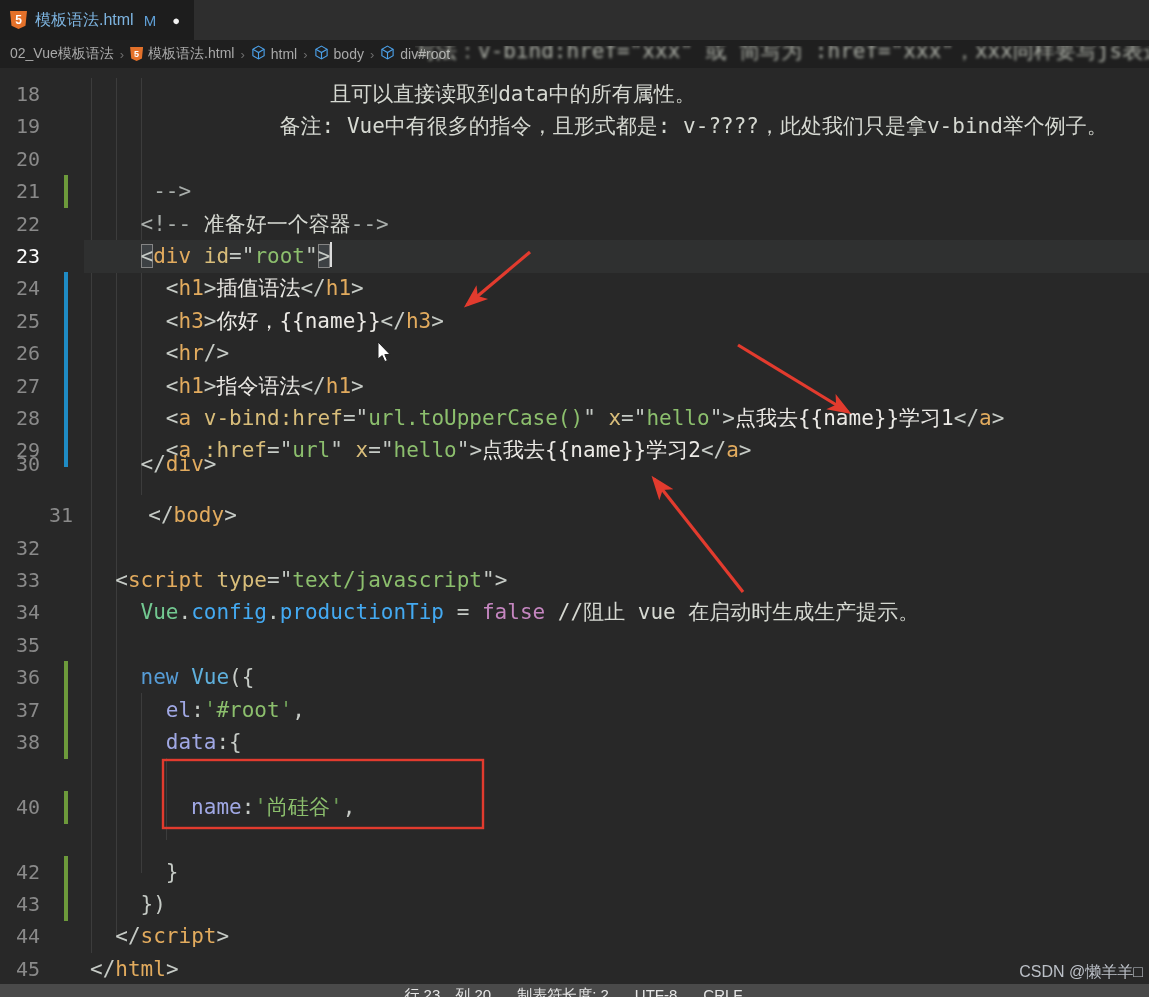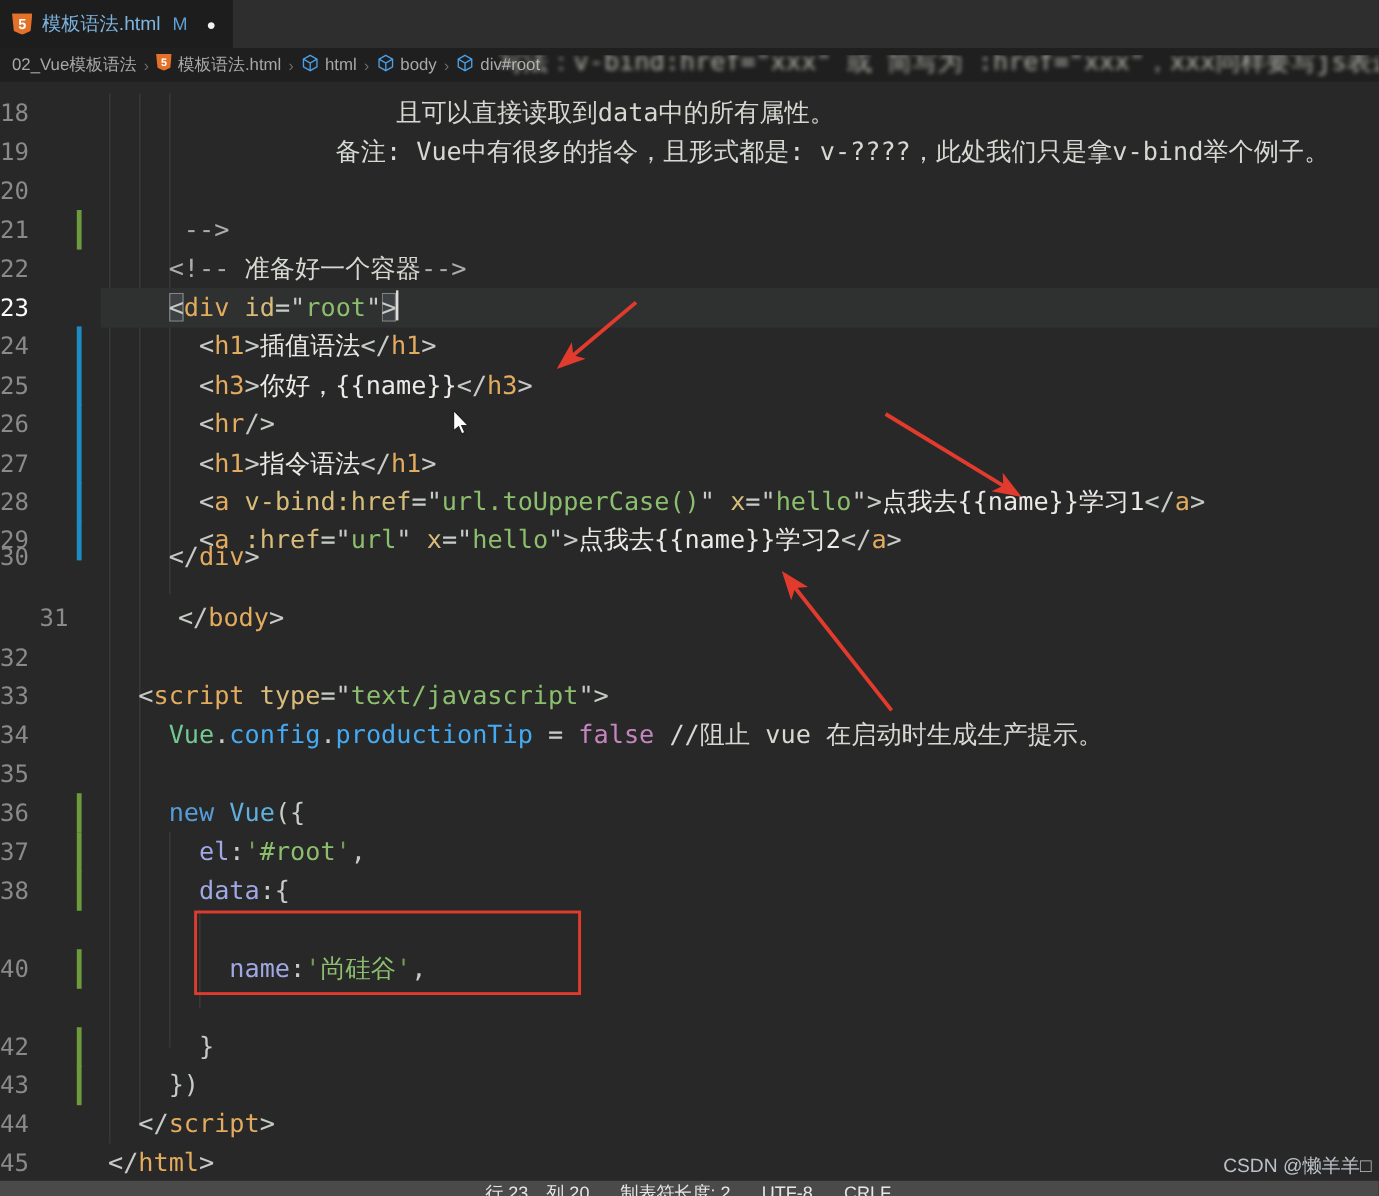--- a/index.html
+++ b/index.html
@@ -15,36 +15,36 @@
          font-size:12px; display:flex; align-items:center; justify-content:center;
          clip-path:polygon(0 0,100% 0,91% 82%,50% 100%,9% 82%); }
   .tab-label { color:#7db4e0; font-size:16px; }
   .tab-m { color:#5f9fd6; font-size:15px; margin-left:2px; }
   .tab-dot { color:#f2f2f2; font-size:13px; margin-left:8px; }
 
   
   .breadcrumbs { position:absolute; left:0; top:40px; width:100%; height:28px; background:#1f1f1f;
          display:flex; align-items:center; padding-left:10px; gap:6px; z-index:4;
          font-family:"Liberation Sans", sans-serif; font-size:14px; color:#a9a9a9; }
-  .crumb { display:flex; align-items:flex-start; gap:5px; white-space:nowrap; }
+  .crumb { display:flex; align-items:center; gap:5px; white-space:nowrap; }
   .crumb-sep { color:#6d6d6d; font-size:13px; }
   .crumb .html5-badge { width:13px; height:14px; font-size:9px; }
   .cube { width:15px; height:15px; display:inline-block; }
 
   
   .clipped17 { position:absolute; left:415px; top:46px; right:0; height:24px; overflow:hidden; z-index:5;
          pointer-events:none; }
   .clipped17 span { position:relative; top:-9px; display:block; font-size:21px; color:#cfd3c8;
          filter:blur(1.6px); opacity:.8; white-space:nowrap; }
 
   
   .editor { position:absolute; left:0; top:68px; width:100%; height:917px; overflow:hidden; background:#282828; }
   .row { position:absolute; left:0; width:100%; height:33px; line-height:33px; white-space:pre; }
   .row .hl { position:absolute; left:84px; right:0; top:0; bottom:0; background:#2f3030; }
-  .ln { position:absolute; left:0; top:0; width:56px; text-align:left; color:#8a8a8a; font-size:20px; }
+  .ln { position:absolute; left:0; top:0; width:56px; text-align:center; color:#8a8a8a; font-size:20px; }
   .ln.active { color:#fbfbfb; }
   .gbar { position:absolute; left:64px; top:0; width:4px; height:33px; }
   .gbar.blue { background:#1f8bc4; }
   .gbar.green { background:#6d9a3b; }
   .code { position:absolute; left:90px; top:0; font-size:21px; color:#d4d4d4; white-space:pre; }
 
   .tk-p  { color:#c6cbc6; }
   .tk-t  { color:#e2ab5e; }
   .tk-a  { color:#d8bd7a; }
   .tk-q  { color:#c6cbc6; }

